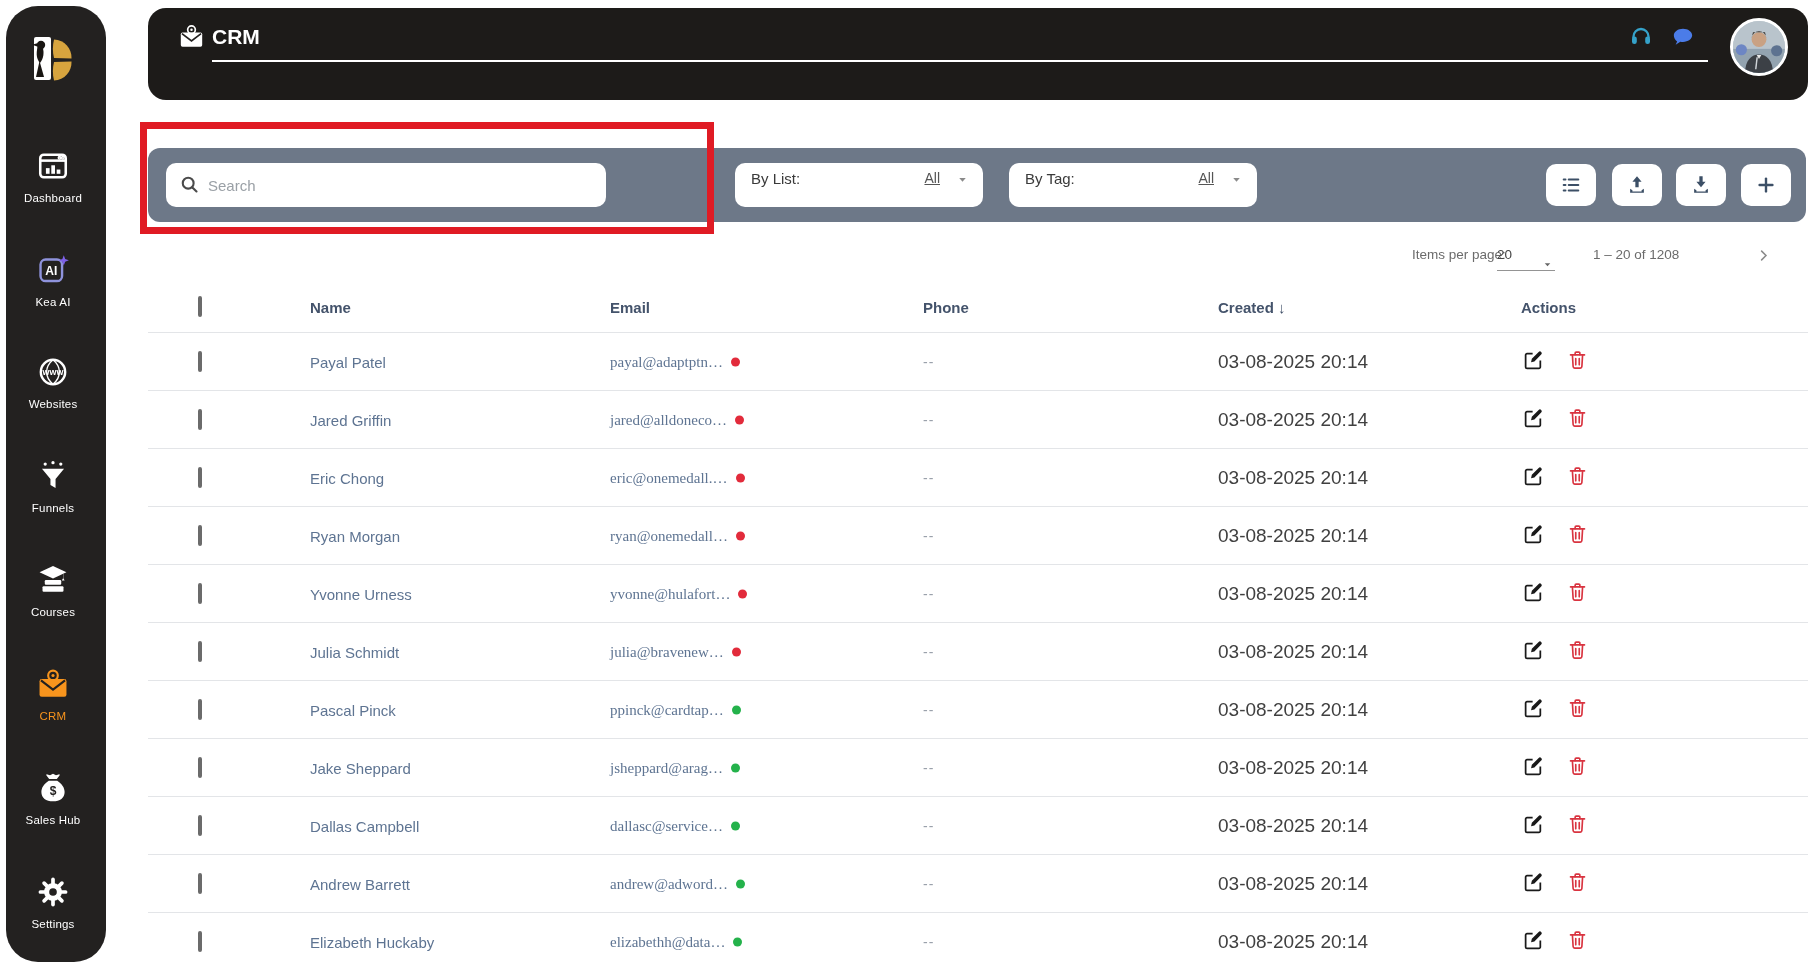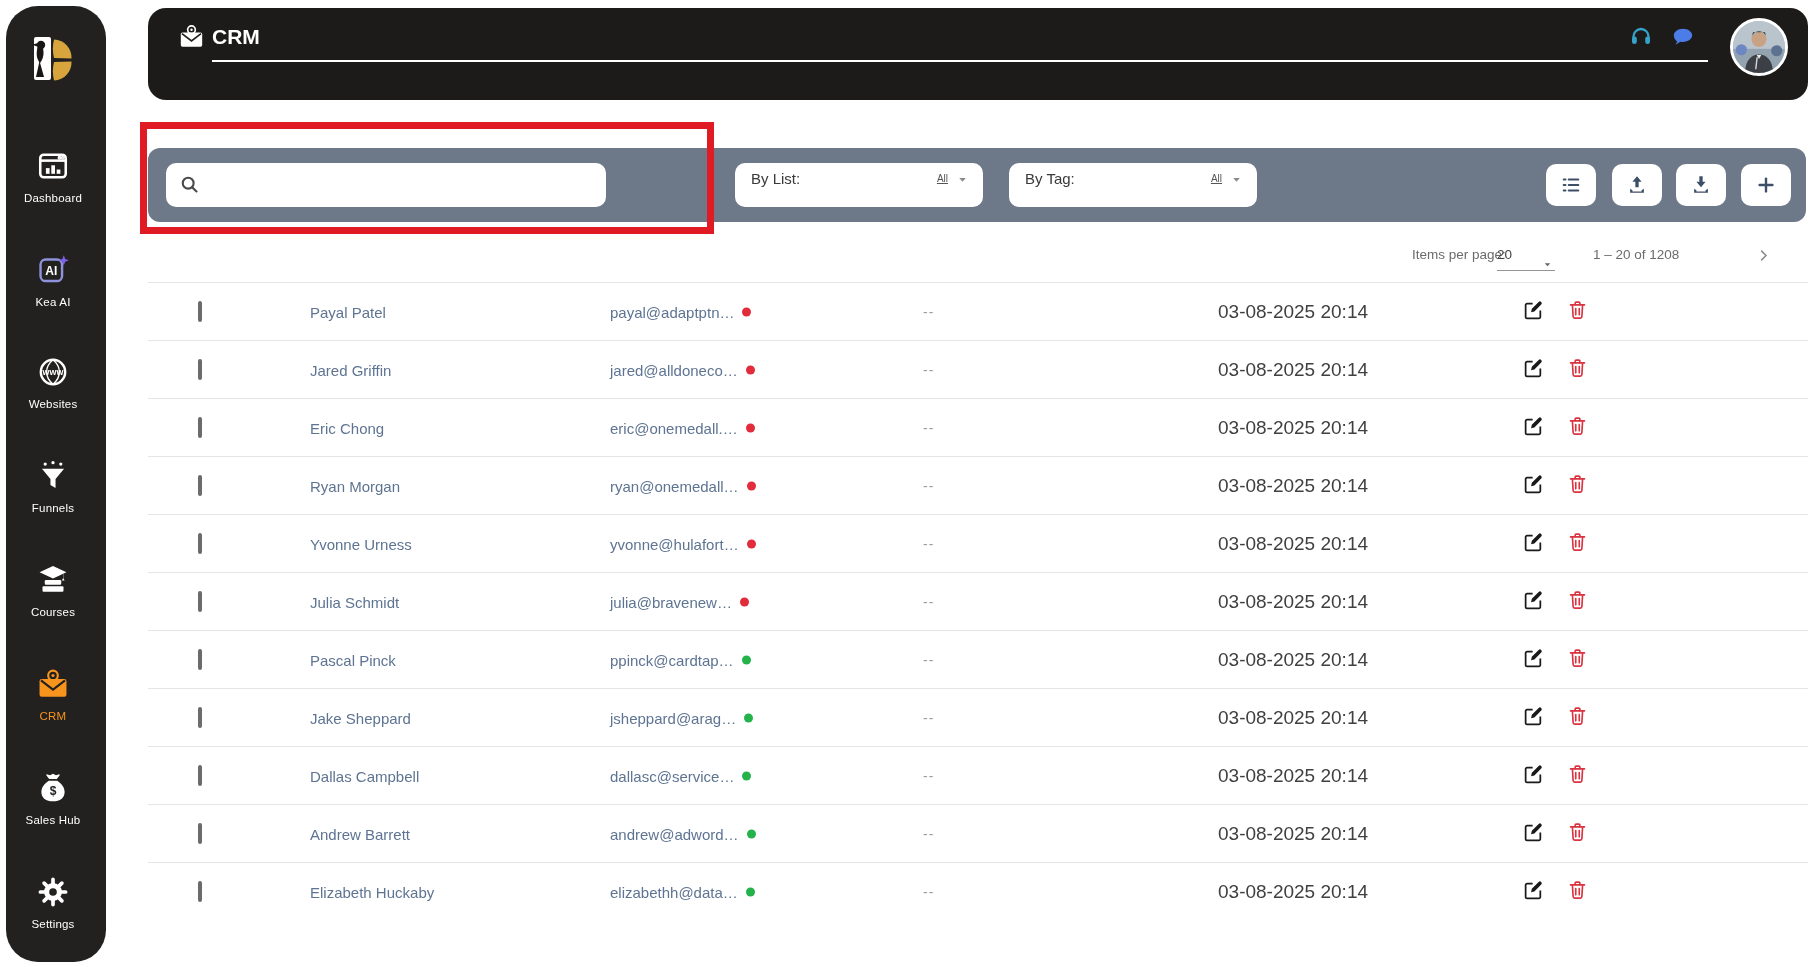--- a/index.html
+++ b/index.html
@@ -41,21 +41,21 @@
                background:var(--filterbar-bg); border-radius:12px; }
   #search-wrap { position:absolute; left:18px; top:15px; width:440px; height:44px;
                  background:#fff; border-radius:10px; }
   #search-wrap svg { position:absolute; left:13px; top:11px; width:21px; height:21px; }
   #search-input { position:absolute; left:42px; top:0; width:390px; height:44px; border:none; outline:none;
                   font-size:15px; color:#333; font-family:"Liberation Sans", sans-serif; background:transparent; }
   #search-input::placeholder { color:#9aa0a6; }
   .pill { position:absolute; top:15px; width:248px; height:44px; background:#fff; border-radius:10px;
           display:flex; align-items:center; padding:0 14px 14px 16px; cursor:pointer; }
   .pill .plabel { font-size:15px; color:#3a3a3a; flex:1; }
-  .pill .pvalue { font-size:10px; color:#555; margin-right:8px;text-decoration:underline; }
+  .pill .pvalue { font-size:14px; color:#555; margin-right:16px;text-decoration:underline; }
   .pill .caret { width:13px; height:13px; color:#8a8a8a; }
   .pill .caret svg { width:100%; height:100%; }
   .tool-btn { position:absolute; top:16px; width:50px; height:42px; background:#fff; border:none;
               border-radius:10px; cursor:pointer; color:#3c4f66; }
   .tool-btn svg { width:22px; height:22px; margin-top:2px; }
 
   
   #pagination { position:absolute; left:148px; top:240px; width:1660px; height:30px;
                 font-size:13.5px; color:#6b6b6b; }
   #pagination > * { position:absolute; line-height:30px; }
@@ -71,21 +71,21 @@
   #table { position:absolute; left:148px; top:282px; width:1660px; }
   #thead { position:relative; height:50px; }
   #thead > * { position:absolute; top:50%; transform:translateY(-50%); }
   .th { font-size:15px; font-weight:600; color:#44536b; }
   .checkbox { width:18px; height:18px; border:2px solid #6b6b6b; border-radius:3px; background:#fff; cursor:pointer; }
   .trow { position:relative; height:58px; border-top:1px solid #e3e5e8; background:#fff; }
   .trow > * { position:absolute; top:50%; transform:translateY(-50%); }
   .c-check { left:50px; } .c-name { left:162px; } .c-email { left:462px; }
   .c-phone { left:775px; } .c-created { left:1070px; } .c-actions { left:1373px; }
   .cell-name { font-size:15px; color:#5e7492; cursor:pointer; }
-  .cell-email { font-size:15px; color:#5e7492; display:flex; align-items:center; gap:8px; }
+  .cell-email { font-size:15px; color:#5e7492; display:flex; align-items:center; gap:8px;font-family:Liberation Serif, serif; }
   .status-dot { width:9px; height:9px; border-radius:50%; display:inline-block; }
   .cell-phone { font-size:14px; color:#9aa1ab; letter-spacing:1px; }
   .cell-created { font-size:19px; color:#404040; }
   .act-btn { background:none; border:none; cursor:pointer; width:24px; height:24px; padding:0; }
   .act-btn svg { width:21px; height:21px; }
   .act-edit { color:#1a1a1a; } .act-del { color:#d93440; margin-left:20px; }
   .sort-arrow { font-weight:700; }
 </style>
 </head>
 <body>
@@ -189,20 +189,21 @@
 </header>
 
 <div id="annotation"></div>
 
 <section id="filterbar">
   <div id="search-wrap">
     <svg viewBox="0 0 24 24" fill="none" stroke="#4a4a4a" stroke-width="2.4" stroke-linecap="round">
       <circle cx="10.5" cy="10.5" r="6.2"></circle>
         <line x1="15.3" y1="15.3" x2="20" y2="20"></line>
     </svg>
+    <input id="search-input" type="text" placeholder="Search" style="">
   </div>
 
   <div class="pill" style="left:587px;">
     <span class="plabel">By List:</span>
     <span class="pvalue">All</span>
     <span class="caret"><svg viewBox="0 0 24 24" fill="currentColor">
           <path d="M6 9 h12 l-6 7 z"></path>
         </svg></span>
   </div>
 
@@ -248,20 +249,28 @@
   </span>
   <span id="range-label">1 – 20 of 1208</span>
   <span id="next-page">
     <svg viewBox="0 0 24 24" fill="none" stroke="currentColor" stroke-width="2.4" stroke-linecap="round">
         <path d="M9 5 l7 7 -7 7"></path>
       </svg>
   </span>
 </div>
 
 <section id="table">
+  <div id="thead">
+    <span class="c-check"><span class="checkbox"></span></span>
+    <span class="th c-name">Name</span>
+    <span class="th c-email">Email</span>
+    <span class="th c-phone">Phone</span>
+    <span class="th c-created"><span>Created</span><span class="sort-arrow"> ↓</span></span>
+    <span class="th c-actions">Actions</span>
+  </div>
   <div id="tbody">
       <div class="trow">
         <span class="c-check"><span class="checkbox"></span></span>
         <span class="cell-name c-name">Payal Patel</span>
         <span class="cell-email c-email">
           <span>payal@adaptptn…</span>
           <span class="status-dot" style="background: rgb(226, 43, 59);"></span>
         </span>
         <span class="cell-phone c-phone">--</span>
         <span class="cell-created c-created">03-08-2025 20:14</span>

